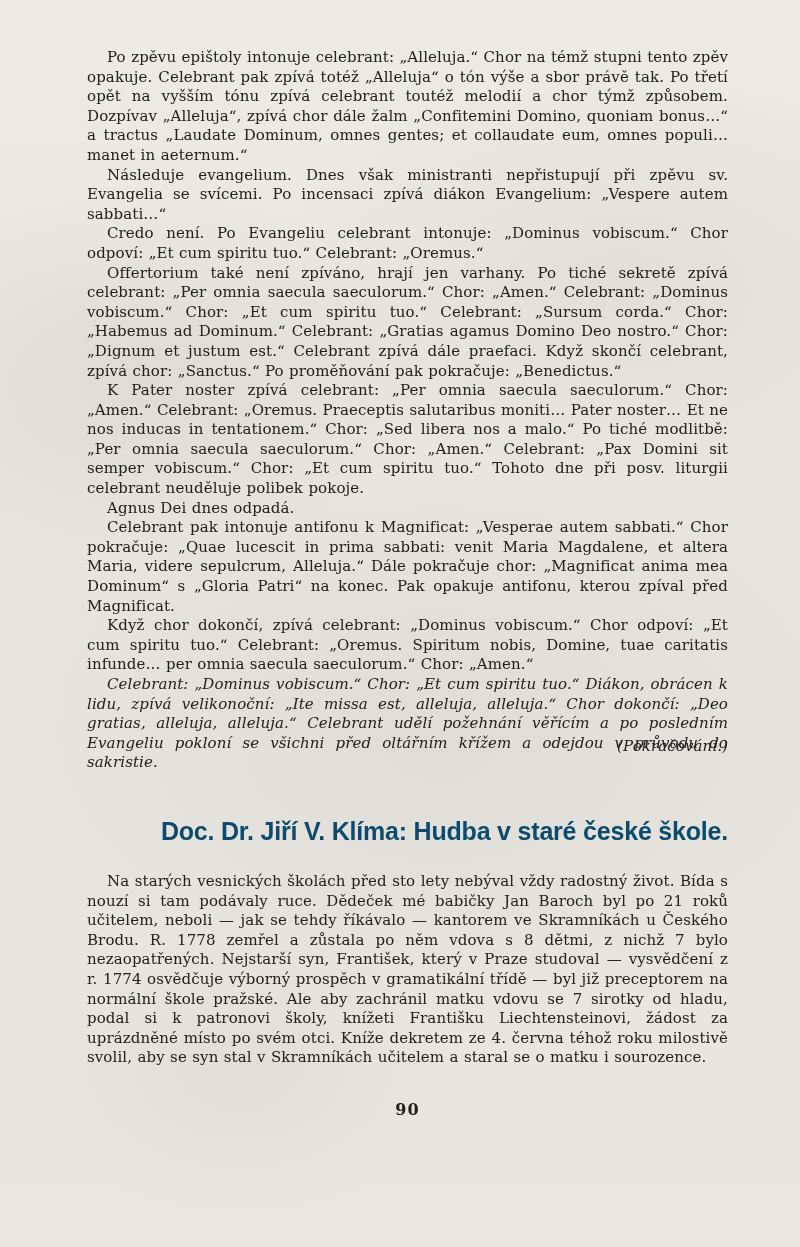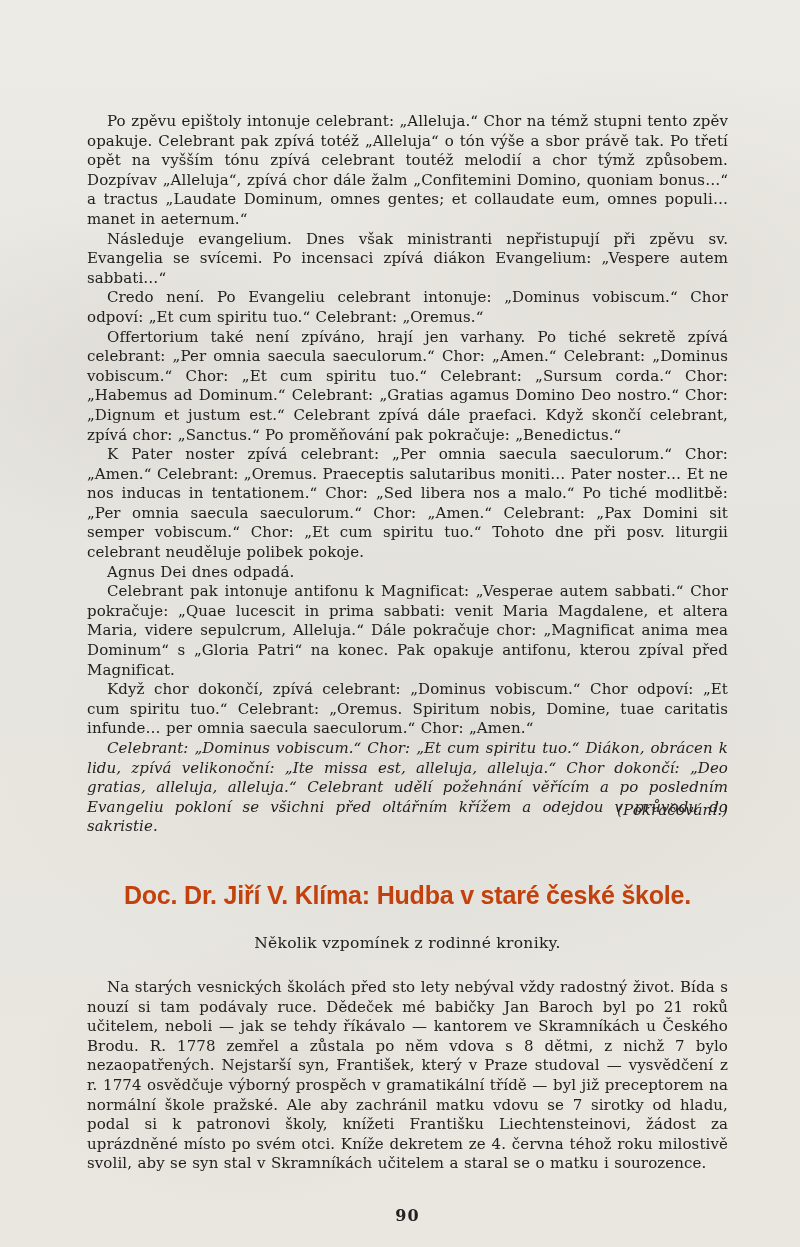--- a/index.html
+++ b/index.html
@@ -18,21 +18,21 @@
       radial-gradient(ellipse 500px 300px at 78% 22%, rgba(125,122,112,0.08), rgba(0,0,0,0) 70%),
       radial-gradient(ellipse 600px 380px at 55% 60%, rgba(110,108,100,0.07), rgba(0,0,0,0) 75%),
       radial-gradient(ellipse 300px 200px at 30% 86%, rgba(130,126,116,0.08), rgba(0,0,0,0) 70%),
       linear-gradient(180deg, #edebe5 0%, #e7e5df 45%, #eae7e1 100%);
     overflow: hidden;
   }
   .page {
     box-sizing: border-box;
     width: 800px;
     height: 881px;
-    padding: 112px 72px 0 87px;
+    padding: 48px 72px 0 87px;
   }
   .body-par {
     margin: 0;
     font-size: 15px;
     line-height: 19.6px;
     text-align: justify;
     text-indent: 20px;
     letter-spacing: 0.1px;
     word-spacing: 0.5px;
   }
@@ -44,22 +44,22 @@
     position: absolute;
     right: 0;
     bottom: 16px;
   }
   .article-heading {
     margin: 44px 0 0 0;
     font-family: "Liberation Sans", "DejaVu Sans", sans-serif;
     font-weight: bold;
     font-size: 25px;
     letter-spacing: -0.2px;
-    color: #c2410c;
-    text-align: center;
+    color: #0c4a6e;
+    text-align: right;
   }
   .article-subtitle {
     margin: 24px 0 0 0;
     font-size: 15.5px;
     text-align: center;
     letter-spacing: 0.3px;
   }
   .memoir-par {
     margin: 26px 0 0 0;
   }
@@ -86,19 +86,18 @@
     <p class="body-par">Celebrant pak intonuje antifonu k Magnificat: „Vesperae autem sabbati.“ Chor pokračuje: „Quae lucescit in prima sabbati: venit Maria Magdalene, et altera Maria, videre sepulcrum, Alleluja.“ Dále pokračuje chor: „Magnificat anima mea Dominum“ s „Gloria Patri“ na konec. Pak opakuje antifonu, kterou zpíval před Magnificat.</p>
     <p class="body-par">Když chor dokončí, zpívá celebrant: „Dominus vobiscum.“ Chor odpoví: „Et cum spiritu tuo.“ Celebrant: „Oremus. Spiritum nobis, Domine, tuae caritatis infunde… per omnia saecula saeculorum.“ Chor: „Amen.“</p>
     <p class="body-par last-par">
       <span>Celebrant: „Dominus vobiscum.“ Chor: „Et cum spiritu tuo.“ Diákon, obrácen k lidu, zpívá velikonoční: „Ite missa est, alleluja, alleluja.“ Chor dokončí: „Deo gratias, alleluja, alleluja.“ Celebrant udělí požehnání věřícím a po posledním Evangeliu pokloní se všichni před oltářním křížem a odejdou v průvodu do sakristie.</span>
       <span class="cont-note">(Pokračování.)</span>
     </p>
   </section>
 
   <section>
     <h1 class="article-heading">Doc. Dr. Jiří V. Klíma: Hudba v staré české škole.</h1>
-    <p class="article-subtitle">Několik vzpomínek z rodinné kroniky.</p>
     <p class="body-par memoir-par">Na starých vesnických školách před sto lety nebýval vždy radostný život. Bída s nouzí si tam podávaly ruce. Dědeček mé babičky Jan Baroch byl po 21 roků učitelem, neboli — jak se tehdy říkávalo — kantorem ve Skramníkách u Českého Brodu. R. 1778 zemřel a zůstala po něm vdova s 8 dětmi, z nichž 7 bylo nezaopatřených. Nejstarší syn, František, který v Praze studoval — vysvědčení z r. 1774 osvědčuje výborný prospěch v gramatikální třídě — byl již preceptorem na normální škole pražské. Ale aby zachránil matku vdovu se 7 sirotky od hladu, podal si k patronovi školy, knížeti Františku Liechtensteinovi, žádost za uprázdněné místo po svém otci. Kníže dekretem ze 4. června téhož roku milostivě svolil, aby se syn stal v Skramníkách učitelem a staral se o matku i sourozence.</p>
   </section>
 
   <p class="page-number">90</p>
 
 </main>
 
 </body></html>

